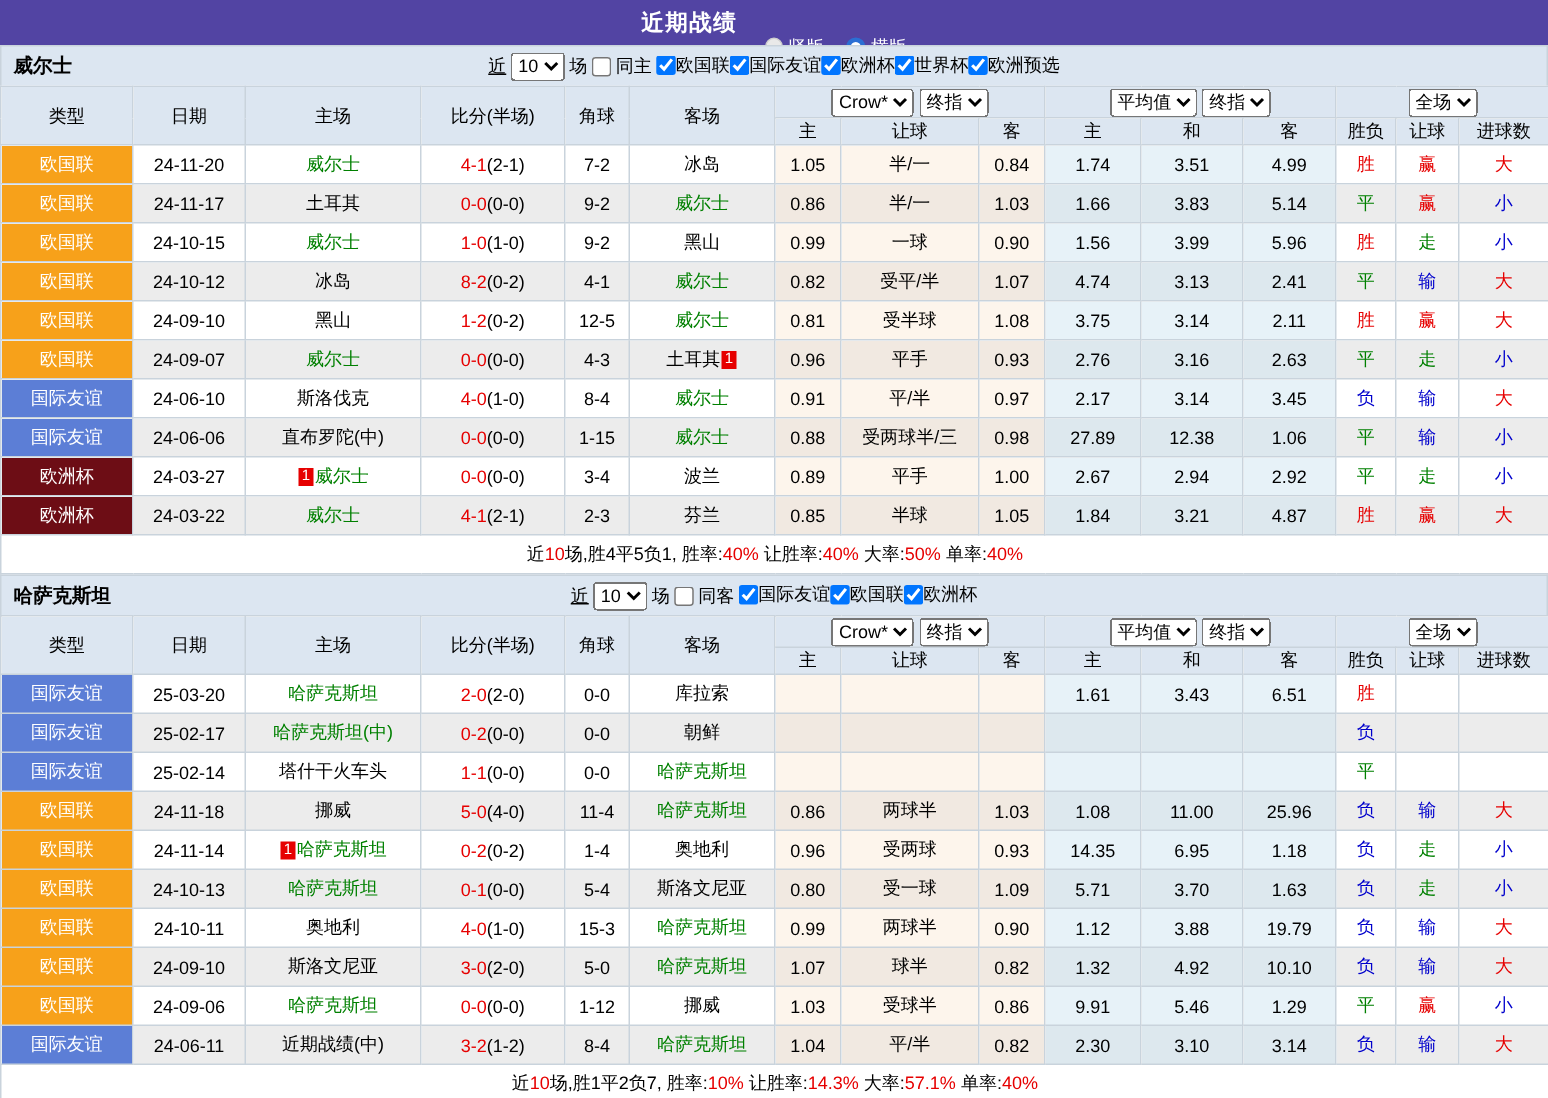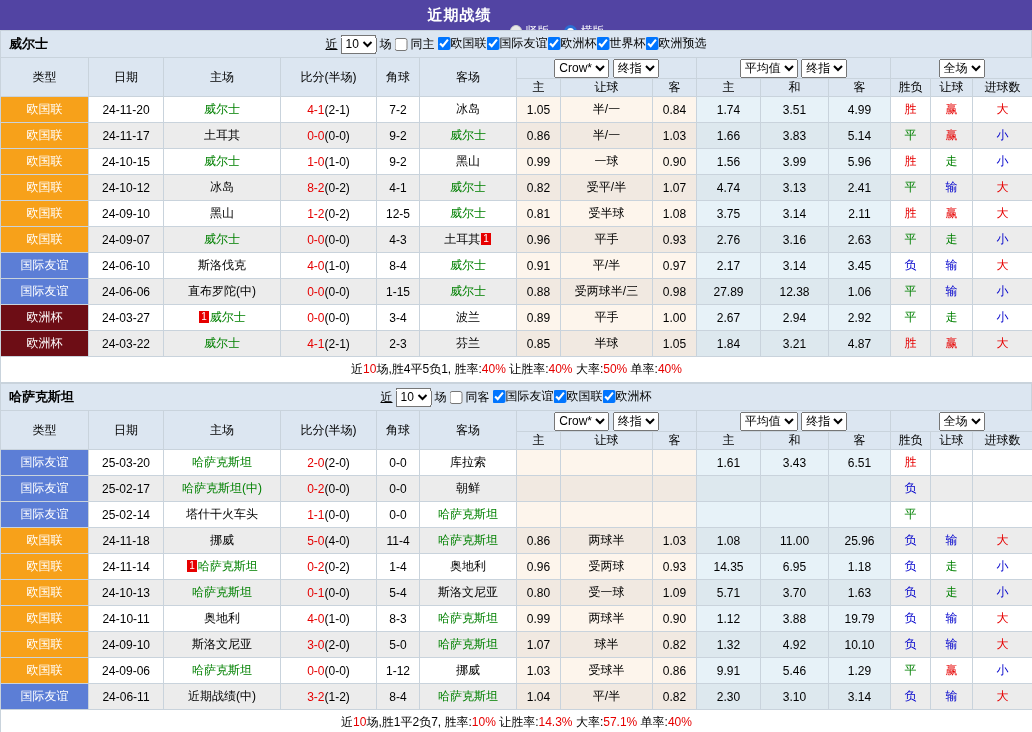--- a/index.html
+++ b/index.html
@@ -490,21 +490,21 @@
           <td class="c-avg">1.63</td>
           <td style="color: rgb(0, 0, 204);">负</td>
           <td style="color: rgb(0, 128, 0);">走</td>
           <td style="color: rgb(0, 0, 204);">小</td>
         </tr>
         <tr>
           <td class="type-cell" style="background: rgb(247, 161, 26);">欧国联</td>
           <td>24-10-11</td>
           <td><span>奥地利</span></td>
           <td><span class="ft">4-0</span><span>(1-0)</span></td>
-          <td>8-3</td>
+          <td>15-3</td>
           <td><span class="team-green">哈萨克斯坦</span></td>
           <td class="c-crow">0.99</td>
           <td class="c-crow">两球半</td>
           <td class="c-crow">0.90</td>
           <td class="c-avg">1.12</td>
           <td class="c-avg">3.88</td>
           <td class="c-avg">19.79</td>
           <td style="color: rgb(0, 0, 204);">负</td>
           <td style="color: rgb(0, 0, 204);">输</td>
           <td style="color: rgb(230, 0, 0);">大</td>

